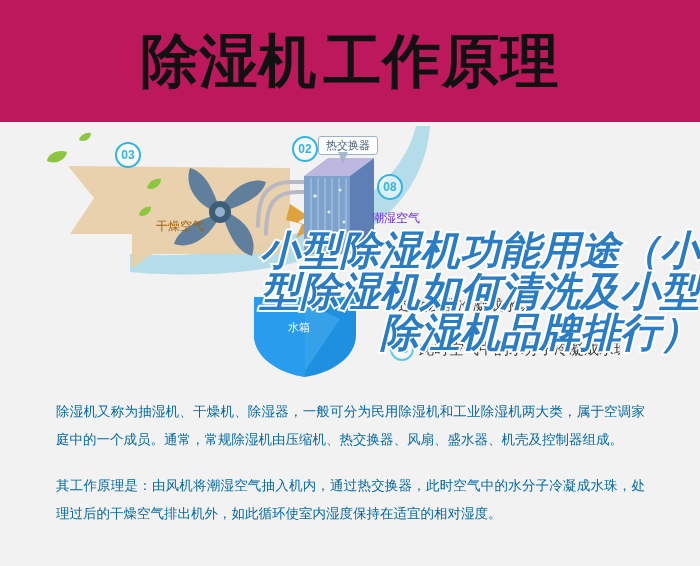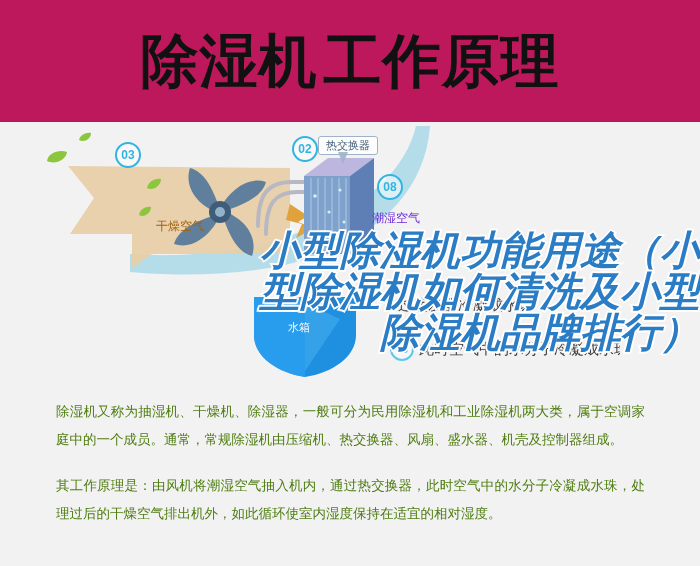--- a/index.html
+++ b/index.html
@@ -122,21 +122,21 @@
     font-family:"Liberation Sans","DejaVu Sans",sans-serif;
   }
 
   
   .copy{
     position:absolute;left:0;top:398px;width:700px;
     padding:0 55px 0 56px;box-sizing:border-box;
   }
   .copy p{
     margin:0 0 18px 0;
-    font-size:13.5px;line-height:28px;color:#4d7c0f;
+    font-size:13.5px;line-height:28px;color:#0369a1;
     text-align:justify;
     font-family:"Liberation Sans","DejaVu Sans",sans-serif;
   }
 </style>
 </head>
 <body>
 
 <div class="page">
 
   <div class="title-zone">

